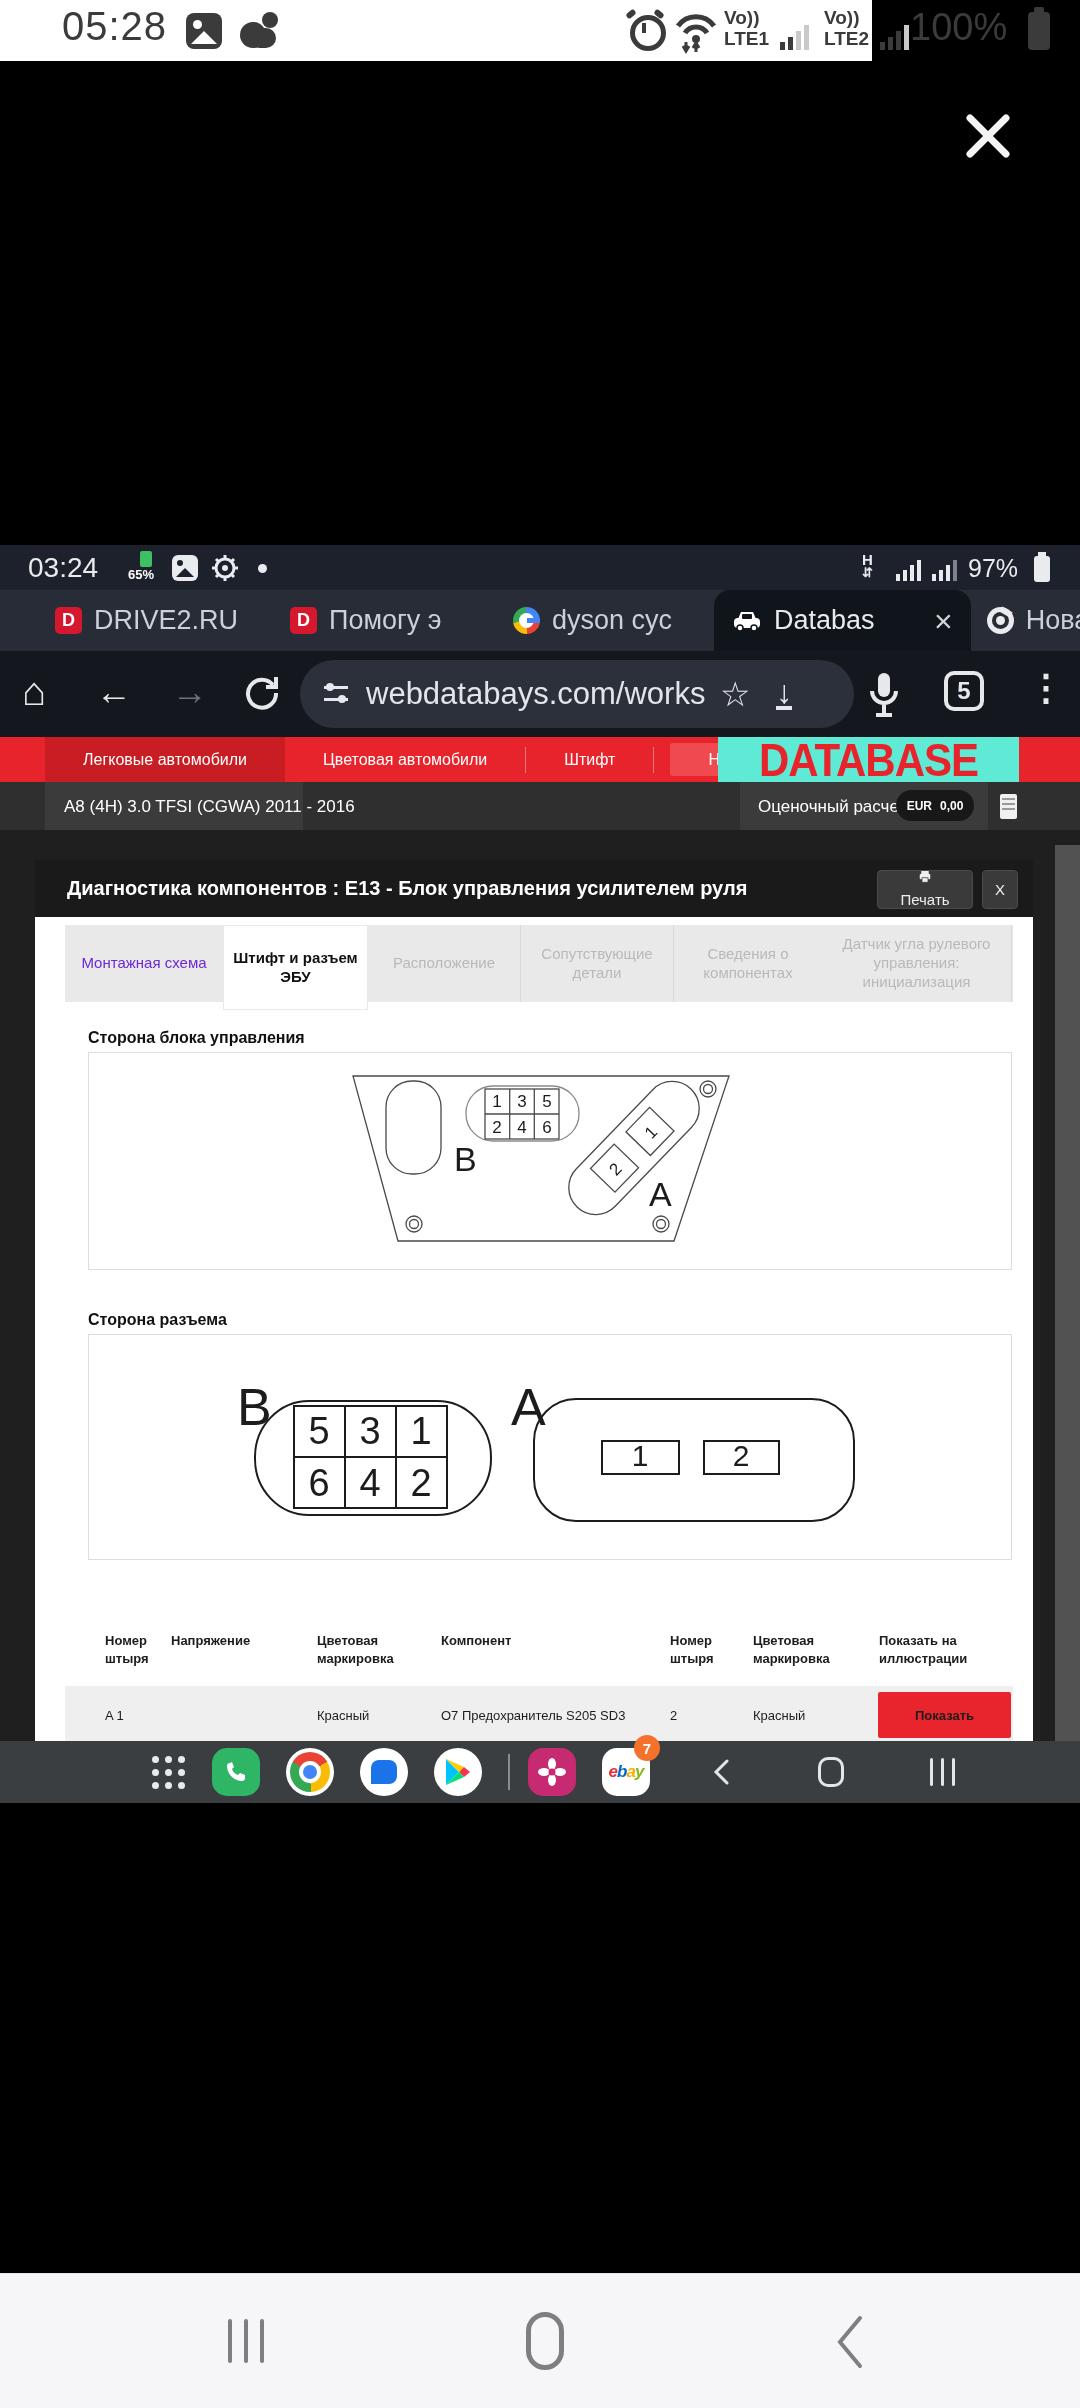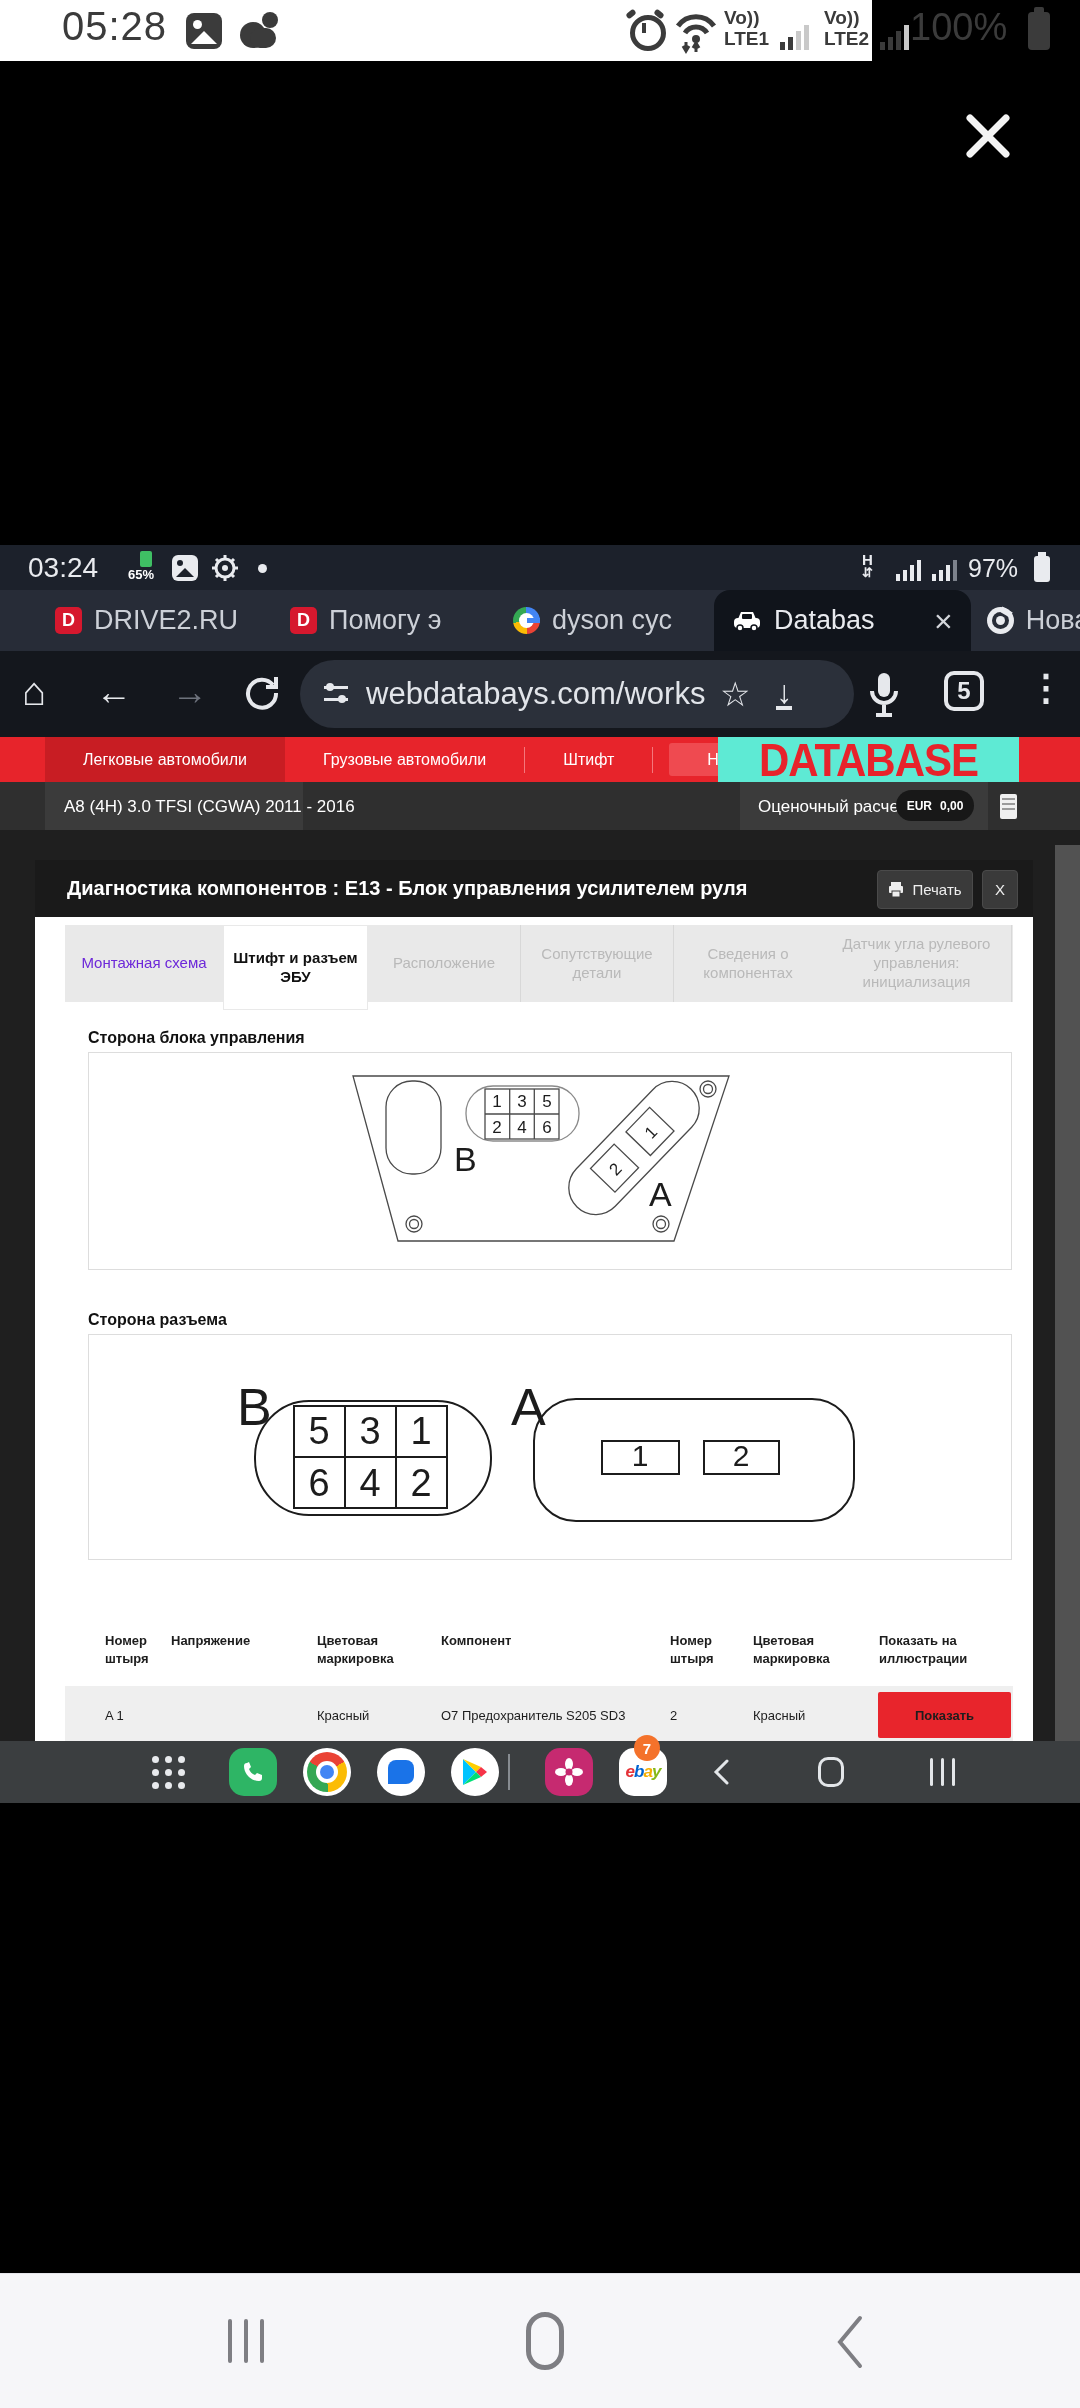--- a/index.html
+++ b/index.html
@@ -46,21 +46,21 @@
   .ln{fill:none;stroke:#4a4a4a;stroke-width:1.3;}
   .ln2{fill:none;stroke:#1c1c1c;stroke-width:2;}
   .dtext{font-family:"Liberation Sans",sans-serif;fill:#1c1c1c;}
   
   .thead span, .trow span{position:absolute;font-size:13px;color:#1d1d1d;}
   .thead span{font-weight:bold;line-height:1.4;}
   .showbtn{position:absolute;left:813px;top:6px;width:133px;height:46px;background:#e8252c;color:#fff;
      font-size:15px;font-weight:bold;display:flex;align-items:center;justify-content:center;border-radius:2px;}
   
   .taskbar{left:0;top:1741px;width:1080px;height:62px;background:#3b3e40;}
-  .appic{position:absolute;top:7px;width:48px;height:48px;border-radius:15px;display:flex;align-items:center;justify-content:center;margin-left:17px;}
+  .appic{position:absolute;top:7px;width:48px;height:48px;border-radius:15px;display:flex;align-items:center;justify-content:center;}
   
   .bottomnav{left:0;top:2273px;width:1080px;height:135px;background:#f6f6f9;border-top:1px solid #e5e5ea;}
   .bar3{display:flex;gap:12px;}
   .bar3 i{display:block;width:4px;height:44px;background:#7e7e83;border-radius:2px;}
 </style>
 </head>
 <body>
 
 <div class="abs statusbar">
   <div class="abs sb-time">05:28</div>
@@ -225,21 +225,21 @@
   </svg>
   <div class="abs" style="left:944px;top:20px;width:40px;height:40px;border:4px solid #e6e8ec;border-radius:10px;
        display:flex;align-items:center;justify-content:center;font-size:24px;font-weight:bold;color:#e6e8ec;box-sizing:border-box;">
     <span>5</span>
   </div>
   <div class="abs uico" style="left:1028px;top:16px;font-size:36px;font-weight:bold;">⋮</div>
 </div>
 
 <div class="abs rednav" style="padding-left:45px;">
   <div class="red-item" style="background:#c81d23;">Легковые автомобили</div>
-  <div class="red-item">Грузовые автомобили</div>
+  <div class="red-item">Цветовая автомобили</div>
   <span class="red-sep"></span>
   <div class="red-item">Штифт</div>
   <span class="red-sep"></span>
   <div class="red-item" style="background:#ef4a50;border-radius:3px;height:33px;margin-left:16px;">
     <span>Настройки</span>
     <span style="margin-left:12px;font-size:12px;">▾</span>
   </div>
 </div>
 <div class="abs brandbox">
   <span class="brand">DATABASE</span>
@@ -260,21 +260,21 @@
     <div class="abs" style="left:2px;top:9px;width:13px;height:2px;background:#9a9a9a;"></div>
     <div class="abs" style="left:2px;top:14px;width:13px;height:2px;background:#9a9a9a;"></div>
   </div>
 </div>
 
 <div class="abs backdrop"></div>
 <div class="abs graystrip"></div>
 
 <div class="abs modalhead">
   <div class="abs" style="left:32px;top:17px;font-size:20px;font-weight:bold;white-space:nowrap;">Диагностика компонентов : E13 - Блок управления усилителем руля</div>
-  <div class="abs mbtn" style="left:842px;top:10px;width:94px;height:37px;gap:8px;">
+  <div class="abs mbtn" style="left:842px;top:10px;width:94px;height:37px;gap:8px;flex-direction:column;">
     <svg width="16" height="16" viewBox="0 0 16 16">
       <rect x="3" y="0" width="10" height="4" fill="#eee"></rect>
         <rect x="1" y="4" width="14" height="7" rx="1" fill="#eee"></rect>
       <rect x="4" y="9" width="8" height="6" fill="#eee" stroke="#3a3a3a"></rect>
     </svg>
     <span>Печать</span>
   </div>
   <div class="abs mbtn" style="left:947px;top:10px;width:34px;height:37px;">X</div>
 </div>
 

